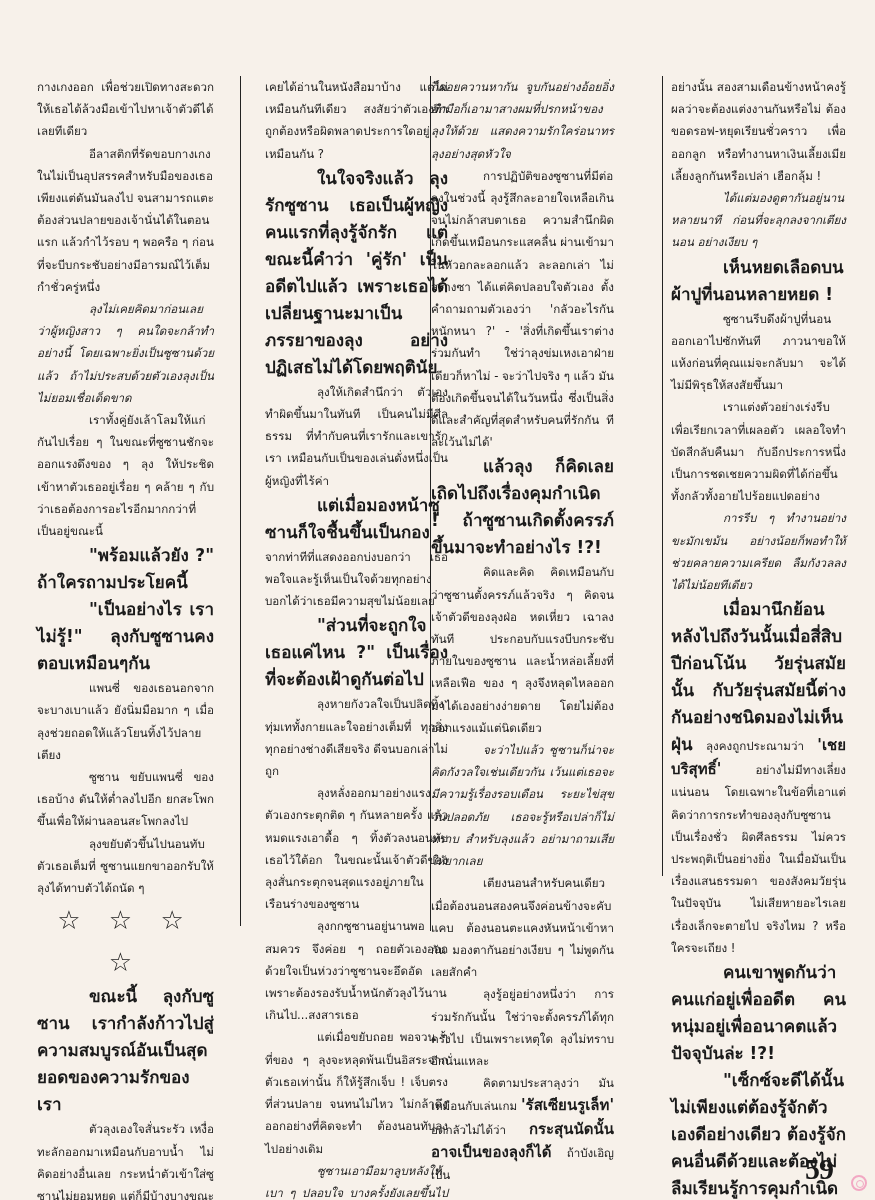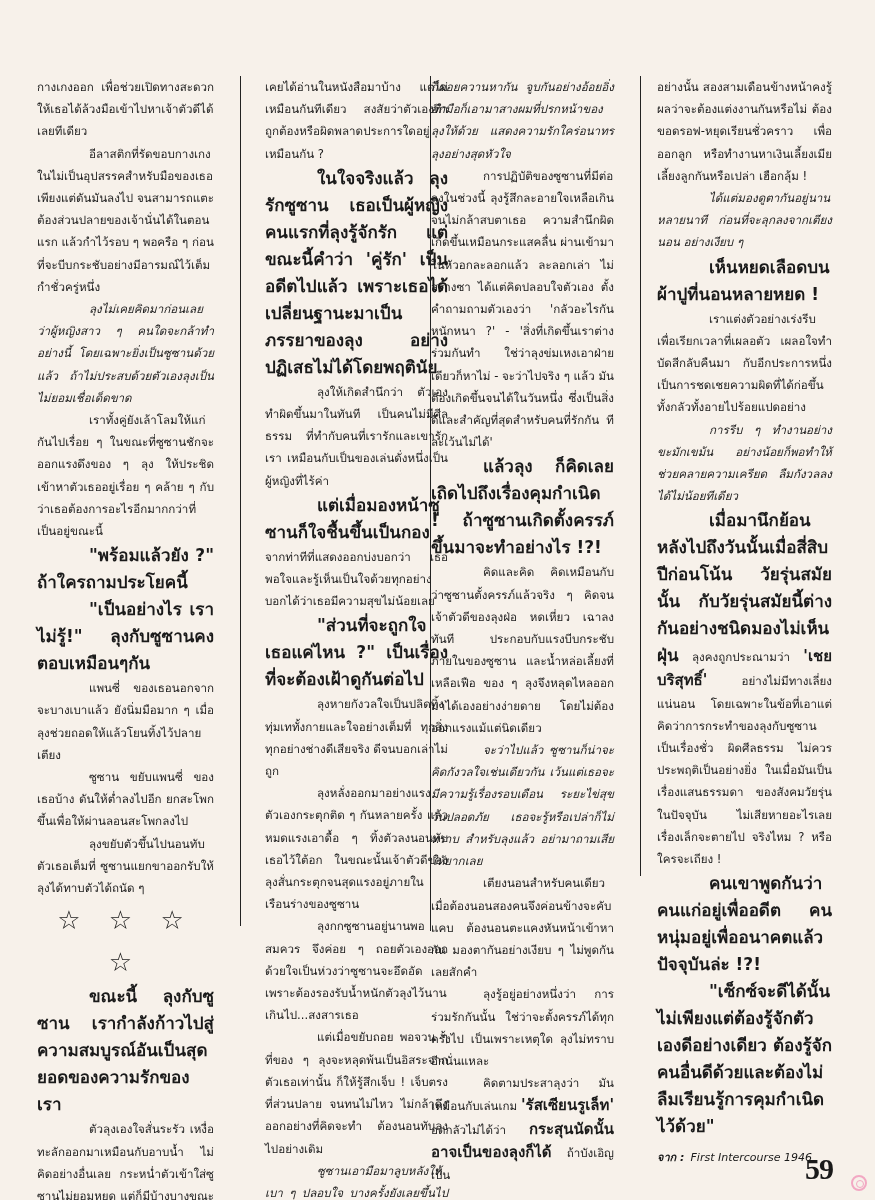--- a/index.html
+++ b/index.html
@@ -16,21 +16,21 @@
     text-align:justify;
   }
   .col p { margin:0; }
   .col .ind { text-indent:52px; }
   .col .it { font-style:italic; }
   .col .b { font-weight:bold; font-size:17px; line-height:27px; }
   .col .sb { font-weight:bold; font-size:15px;margin-top:20px; }
   #c1 { left:37px; width:177px; height:840px; }
   #c2 { left:240px; width:183px; height:850px; border-left:1.6px solid #222; padding-left:24px; }
   #c3 { left:430px; width:183px; height:855px; border-left:1.6px solid #222; }
-  #c4 { left:640px; width:175px; height:800px; border-left:1.6px solid #222; padding-left:16px; }
+  #c4 { left:662px; width:175px; height:800px; border-left:1.6px solid #222; padding-left:8px; }
   .stars { text-align:center; font-size:26px; line-height:42px; letter-spacing:10px; }
   .credit { font-size:11px; line-height:24px; font-style:italic; margin-top:6px; }
   .credit .lbl { font-style:italic; font-weight:bold; margin-right:6px; }
   .pageno { position:absolute; left:805px; top:1152px; font-weight:bold; font-size:30px; font-family:Liberation Serif, serif; letter-spacing:-1px; }
   .logo { position:absolute; left:851px; top:1175px; width:16px; height:16px; border-radius:50%; border:2px solid #f2a8c3; box-sizing:border-box; }
   .logo:after { content:""; position:absolute; left:3px; top:3px; width:6px; height:6px; border-radius:50%; border:1.5px solid #f2a8c3; }
 </style>
 </head>
 <body>
 
@@ -67,20 +67,21 @@
     <p class="ind">คิดและคิด คิดเหมือนกับว่าซูซานตั้งครรภ์แล้วจริง ๆ คิดจนเจ้าตัวดีของลุงฝ่อ หดเหี่ยว เฉาลงทันที ประกอบกับแรงบีบกระชับภายในของซูซาน และน้ำหล่อเลี้ยงที่เหลือเฟือ ของ ๆ ลุงจึงหลุดไหลออกมาได้เองอย่างง่ายดาย โดยไม่ต้องออกแรงแม้แต่นิดเดียว</p>
     <p class="ind it">จะว่าไปแล้ว ซูซานก็น่าจะคิดกังวลใจเช่นเดียวกัน เว้นแต่เธอจะมีความรู้เรื่องรอบเดือน ระยะไข่สุข วันปลอดภัย เธอจะรู้หรือเปล่าก็ไม่ทราบ สำหรับลุงแล้ว อย่ามาถามเสียให้ยากเลย</p>
     <p class="ind">เตียงนอนสำหรับคนเดียว เมื่อต้องนอนสองคนจึงค่อนข้างจะคับแคบ ต้องนอนตะแคงหันหน้าเข้าหากัน มองตากันอย่างเงียบ ๆ ไม่พูดกันเลยสักคำ</p>
     <p class="ind">ลุงรู้อยู่อย่างหนึ่งว่า การร่วมรักกันนั้น ใช่ว่าจะตั้งครรภ์ได้ทุกครั้งไป เป็นเพราะเหตุใด ลุงไม่ทราบอีกนั่นแหละ</p>
     <p class="ind"><span>คิดตามประสาลุงว่า มันเหมือนกับเล่นเกม </span><span class="sb">'รัสเซียนรูเล็ท'</span><span> อดกลัวไม่ได้ว่า </span><span class="sb">กระสุนนัดนั้นอาจเป็นของลุงก็ได้</span><span> ถ้าบังเอิญเป็น</span></p>
   </div>
 <div id="c4" class="col">
     <p>อย่างนั้น สองสามเดือนข้างหน้าคงรู้ผลว่าจะต้องแต่งงานกันหรือไม่ ต้องขอดรอฟ-หยุดเรียนชั่วคราว เพื่อออกลูก หรือทำงานหาเงินเลี้ยงเมียเลี้ยงลูกกันหรือเปล่า เฮือกลุ้ม !</p>
     <p class="ind it">ได้แต่มองดูตากันอยู่นานหลายนาที ก่อนที่จะลุกลงจากเตียงนอน อย่างเงียบ ๆ</p>
     <p class="ind b">เห็นหยดเลือดบนผ้าปูที่นอนหลายหยด !</p>
+    <p class="ind">ซูซานรีบดึงผ้าปูที่นอนออกเอาไปซักทันที ภาวนาขอให้แห้งก่อนที่คุณแม่จะกลับมา จะได้ไม่มีพิรุธให้สงสัยขึ้นมา</p>
     <p class="ind">เราแต่งตัวอย่างเร่งรีบ เพื่อเรียกเวลาที่เผลอตัว เผลอใจทำบัดสีกลับคืนมา กับอีกประการหนึ่ง เป็นการชดเชยความผิดที่ได้ก่อขึ้นทั้งกลัวทั้งอายไปร้อยแปดอย่าง</p>
     <p class="ind it">การรีบ ๆ ทำงานอย่างขะมักเขม้น อย่างน้อยก็พอทำให้ช่วยคลายความเครียด ลืมกังวลลงได้ไม่น้อยทีเดียว</p>
     <p class="ind"><span class="b">เมื่อมานึกย้อนหลังไปถึงวันนั้นเมื่อสี่สิบปีก่อนโน้น วัยรุ่นสมัยนั้น กับวัยรุ่นสมัยนี้ต่างกันอย่างชนิดมองไม่เห็นฝุ่น</span><span> ลุงคงถูกประณามว่า </span><span class="sb">'เชยบริสุทธิ์'</span><span> อย่างไม่มีทางเลี่ยงแน่นอน โดยเฉพาะในข้อที่เอาแต่คิดว่าการกระทำของลุงกับซูซานเป็นเรื่องชั่ว ผิดศีลธรรม ไม่ควรประพฤติเป็นอย่างยิ่ง ในเมื่อมันเป็นเรื่องแสนธรรมดา ของสังคมวัยรุ่นในปัจจุบัน ไม่เสียหายอะไรเลย เรื่องเล็กจะตายไป จริงไหม ? หรือใครจะเถียง !</span></p>
     <p class="ind b">คนเขาพูดกันว่า คนแก่อยู่เพื่ออดีต คนหนุ่มอยู่เพื่ออนาคตแล้วปัจจุบันล่ะ !?!</p>
     <p class="ind b">"เซ็กซ์จะดีได้นั้น ไม่เพียงแต่ต้องรู้จักตัวเองดีอย่างเดียว ต้องรู้จักคนอื่นดีด้วยและต้องไม่ลืมเรียนรู้การคุมกำเนิดไว้ด้วย"</p>
     <div class="credit"><span class="lbl">จาก :</span><span>First Intercourse 1946</span></div>
   </div>
 
 <div class="pageno">59</div>
 <div class="logo"></div>

